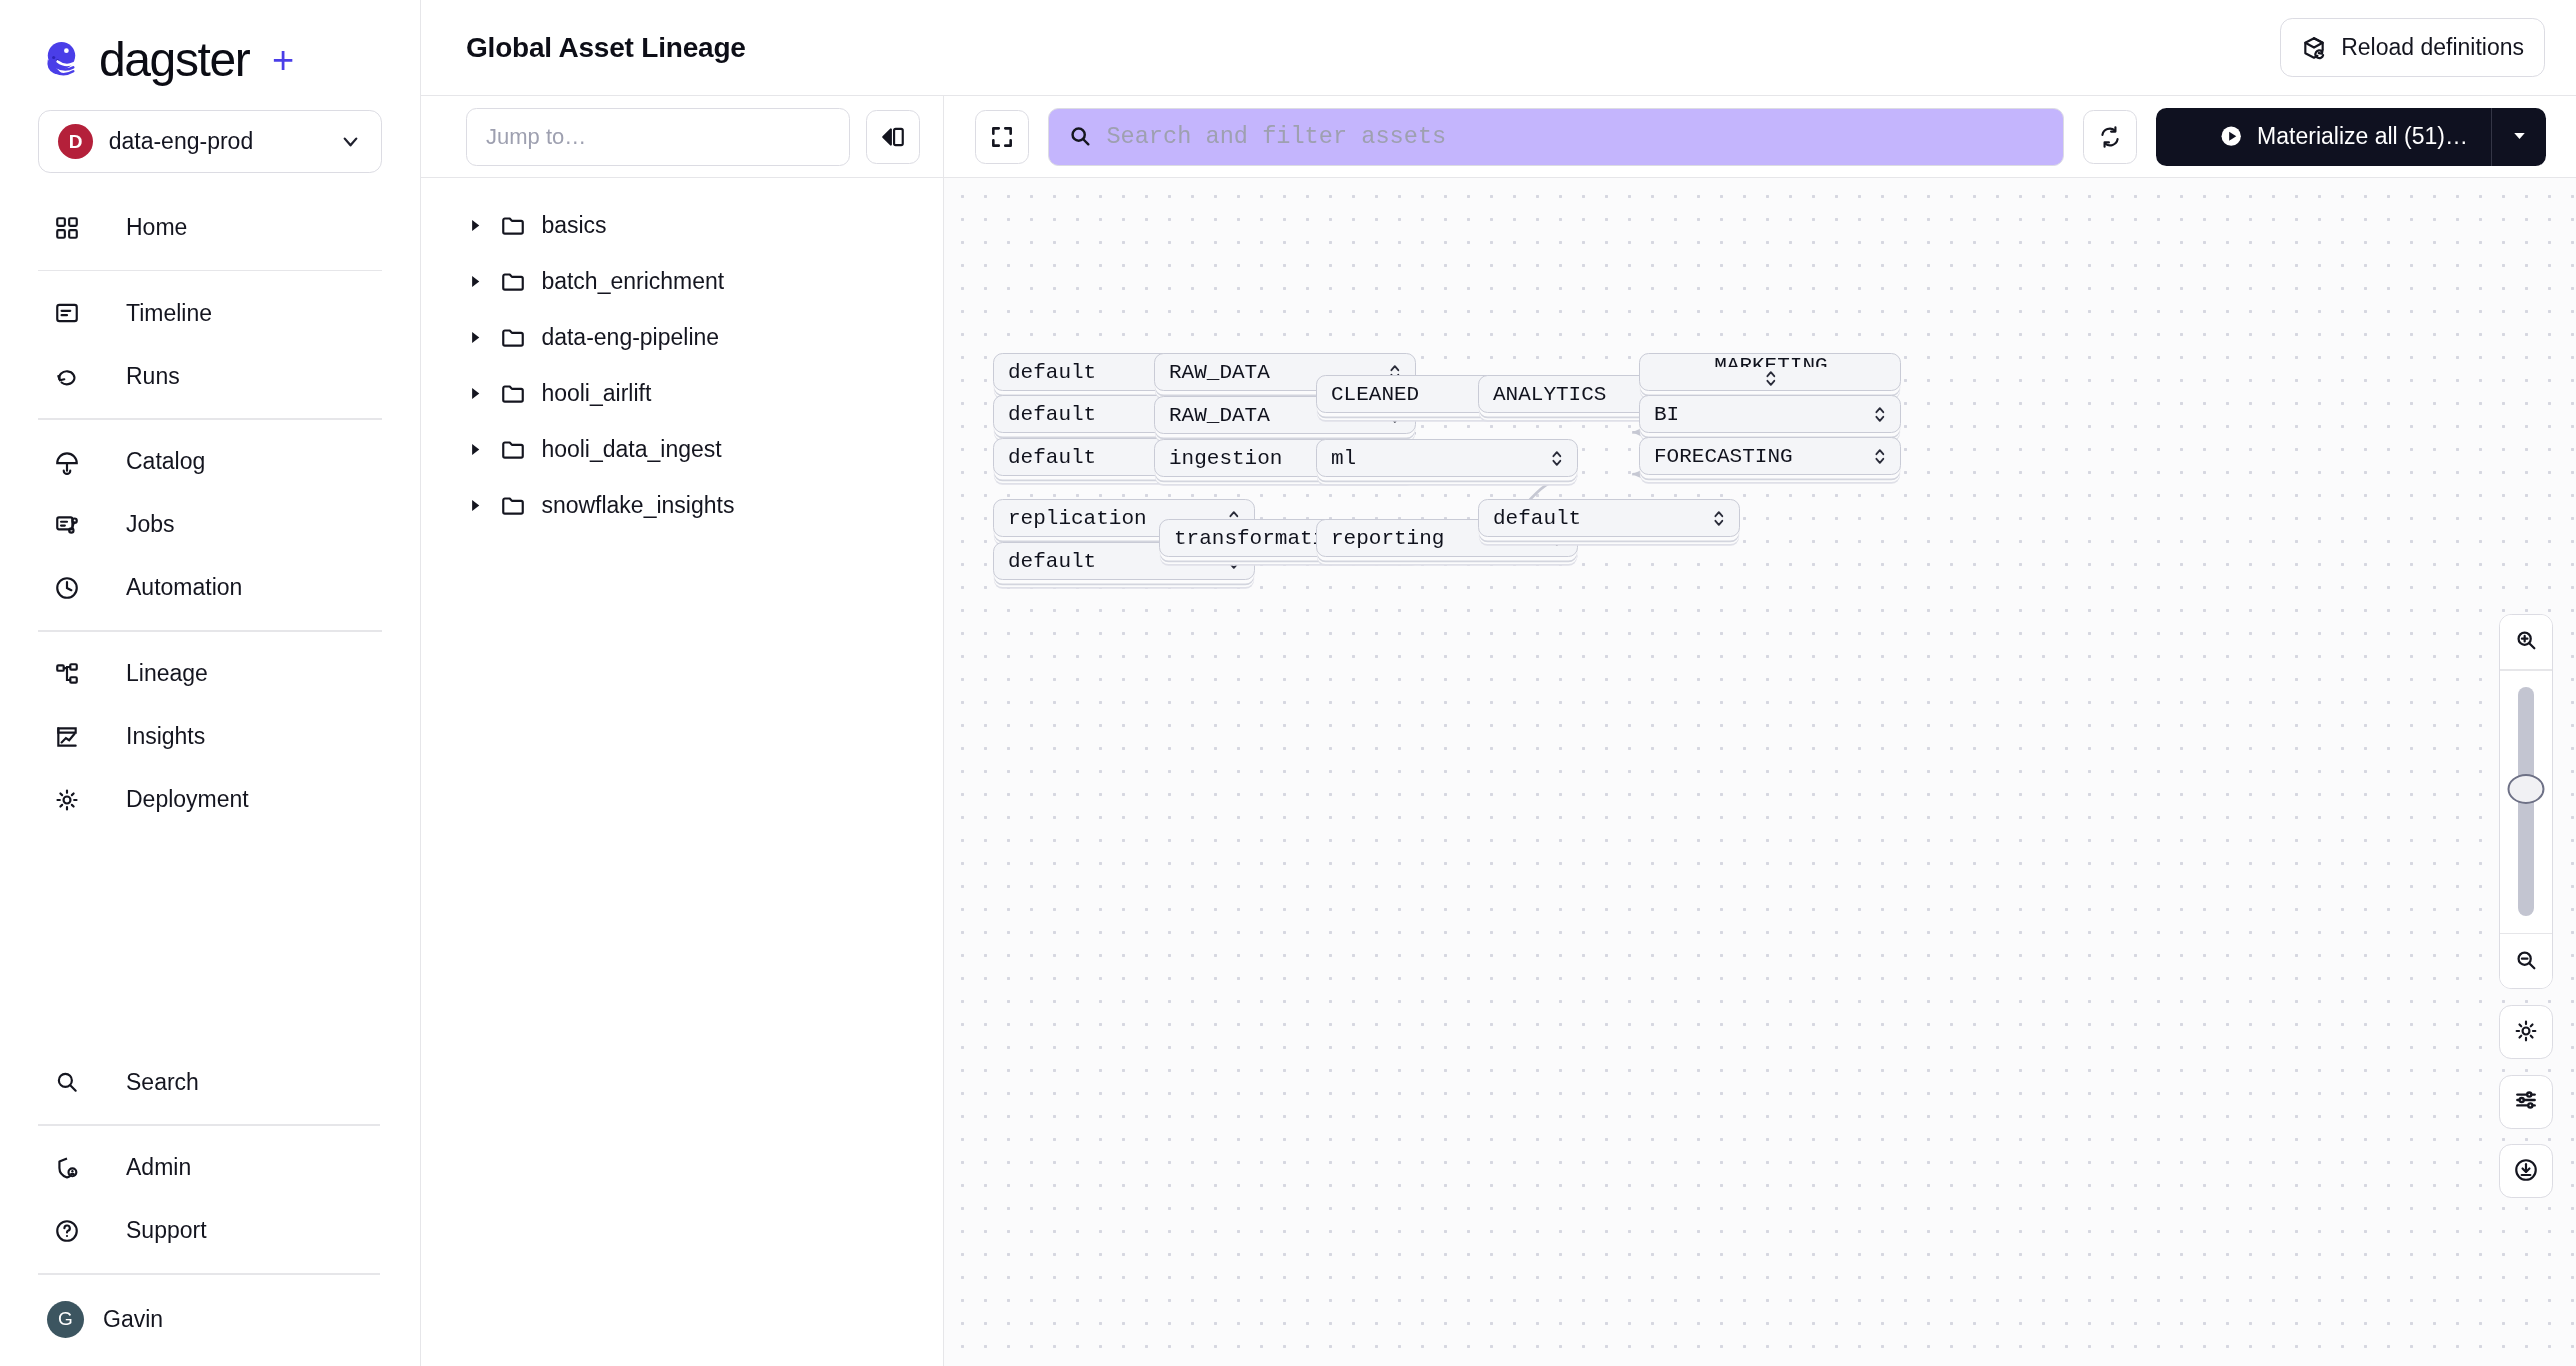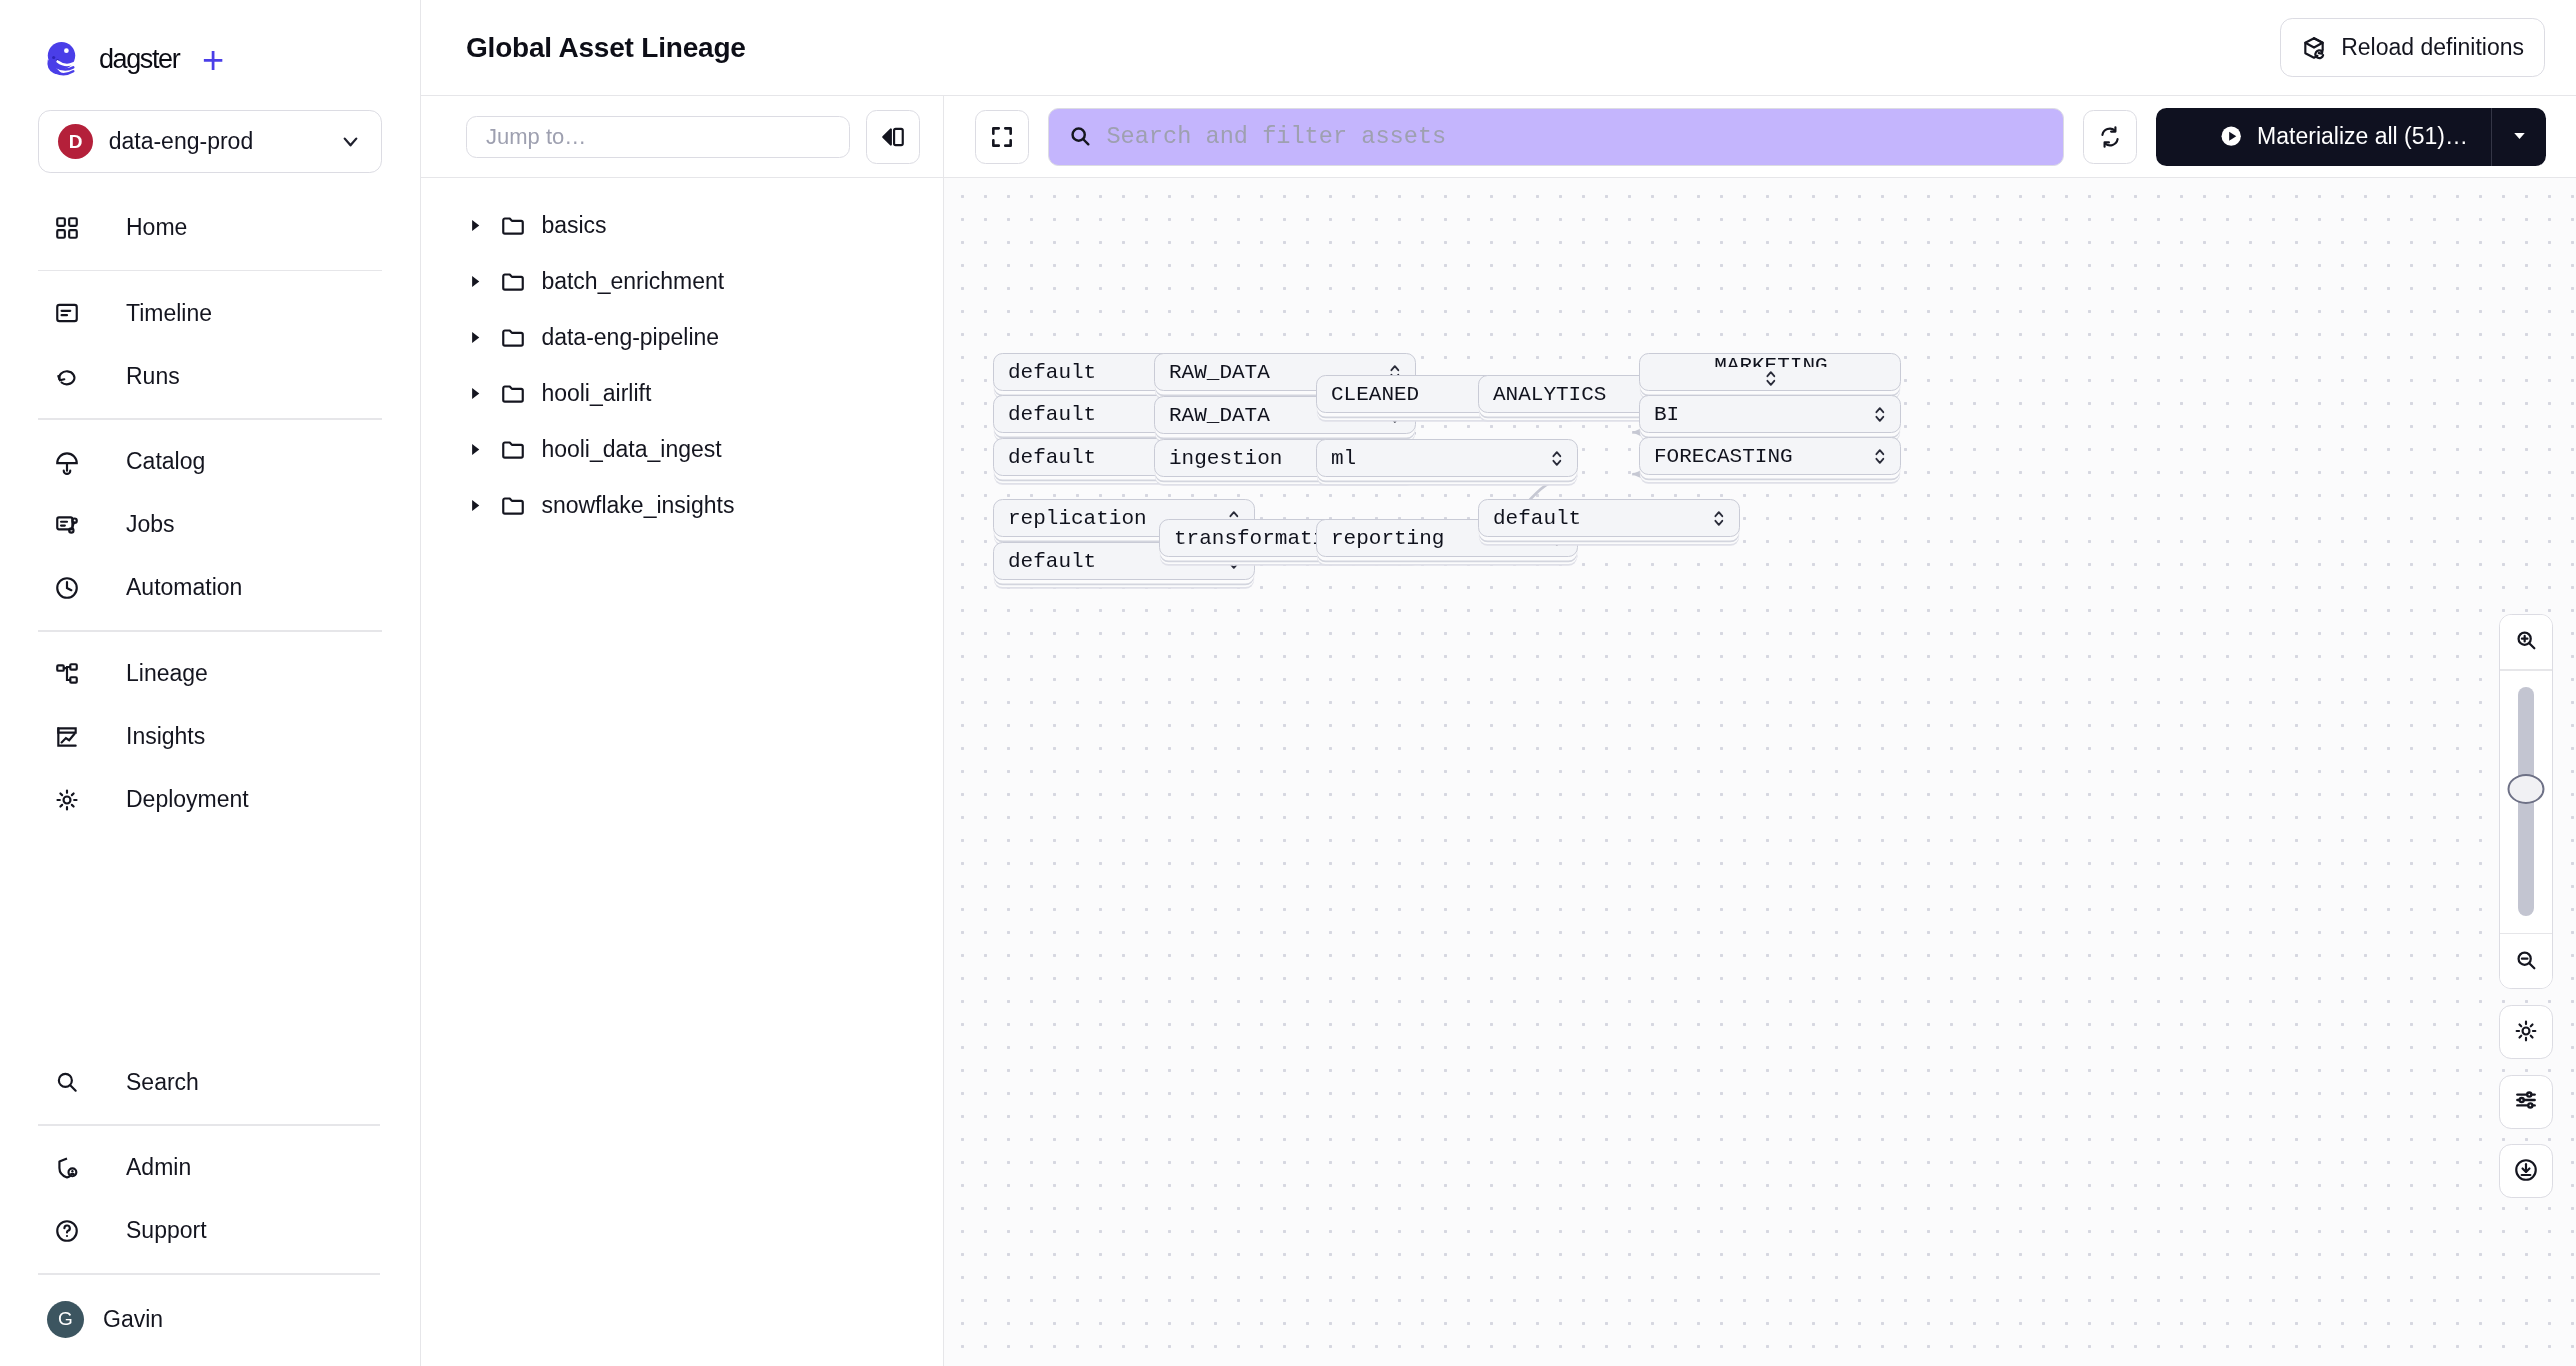--- a/index.html
+++ b/index.html
@@ -21,21 +21,21 @@
     position: relative;
     flex: 0 0 421px;
   }
   .logo-row {
     display: flex; align-items: center; gap: 14px;
     padding: 35px 0 0 38px;
     height: 84px;
   }
   .logo-mark { width: 47px; height: 47px; flex: 0 0 47px; }
   .logo-text {
-    font-size: 27px; font-weight: 500; letter-spacing: -1.4px;
+    font-size: 48px; font-weight: 500; letter-spacing: -1.4px;
     color: #0b0c14; line-height: 1;
   }
   .logo-plus { font-size: 38px; font-weight: 400; color: #4a3ee8; margin-left: 8.7px; line-height: 1; }
 
   .deployment {
     margin: 26px 38px 0 38px;
     height: 63px;
     border: 1.7px solid #dcdce3;
     border-radius: 12.2px;
     display: flex; align-items: center; gap: 15.7px;
@@ -104,21 +104,21 @@
     border-bottom: 1.7px solid #e6e6e9;
   }
   .toolbar-left {
     width: 523px; flex: 0 0 523px;
     display: flex; align-items: center; gap: 15.7px;
     padding: 0 23px 0 45px;
     height: 82px;
     border-right: 1.7px solid #e6e6e9;
   }
   .jump-input {
-    flex: 1; height: 42px;
+    flex: 1; height: 58px;
     border: 1.7px solid #dcdce3; border-radius: 10.5px;
     padding: 0 19px; font-size: 22px;
     font-family: "Liberation Sans", sans-serif;
     color: #14151f; background: #fff; outline: none;
   }
   .jump-input::placeholder { color: #9ea0b0; }
   .icon-btn {
     width: 54px; height: 54px; flex: 0 0 54px;
     border: 1.7px solid #dcdce3; border-radius: 10.5px;
     background: #fff; cursor: pointer;

